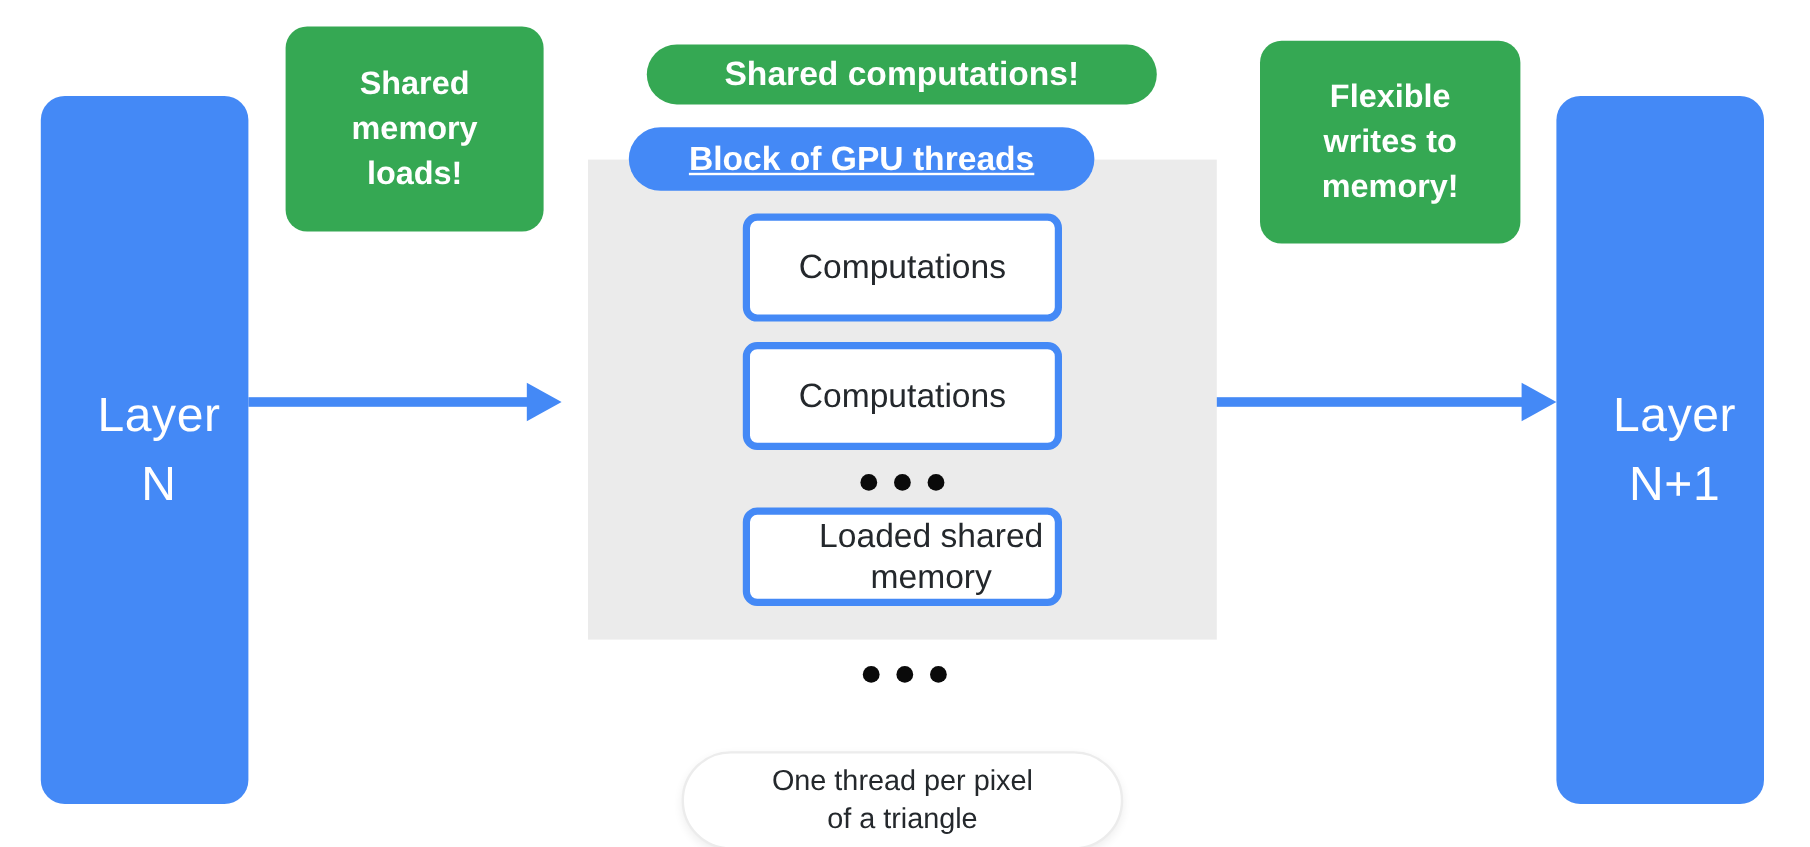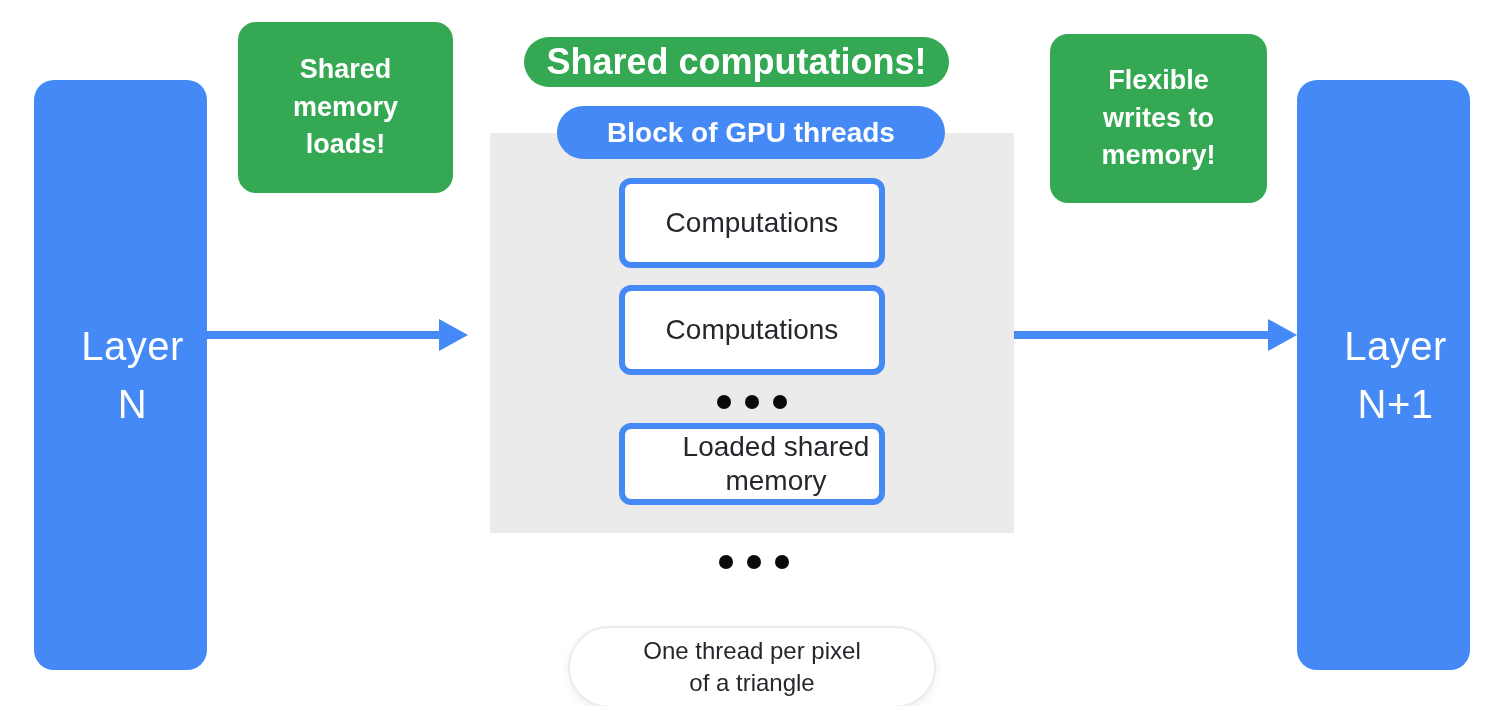--- a/index.html
+++ b/index.html
@@ -46,46 +46,47 @@
   }
   .callout-box {
     width: 215px; height: 171px;
     border-radius: 18px;
     display: flex; align-items: center; justify-content: center;
     font-size: 27px; line-height: 1.4;
   }
   .callout-left  { left: 238px; top: 22px; }
   .callout-right { left: 1050px; top: 34px; width: 217px; height: 169px; }
   .callout-pill {
-    left: 524px; top: 37px;
+    left: 539px; top: 37px;
     width: 425px; height: 50px;
     border-radius: 25px;
     display: flex; align-items: center; justify-content: center;
-    font-size: 36px;
+    font-size: 28px;
     z-index: 3;
   }
 
   
   .gpu-block {
     position: absolute;
     left: 490px; top: 133px;
     width: 524px; height: 400px;
     background: var(--light-gray);
     z-index: 1;
   }
   .block-pill {
     position: absolute;
-    left: 557px; top: 106px;
+    left: 524px; top: 106px;
     width: 388px; height: 53px;
     background: var(--blue);
     border-radius: 27px;
     display: flex; align-items: center; justify-content: center;
     color: var(--white);
     font-size: 28px; font-weight: 700;
     z-index: 3;
+    text-decoration: underline;
   }
   .comp-box {
     position: absolute;
     left: 129px;
     width: 266px; height: 90px;
     background: var(--white);
     border: 6px solid var(--blue);
     border-radius: 12px;
     display: flex; align-items: center; justify-content: center;
     color: var(--text-dark);

